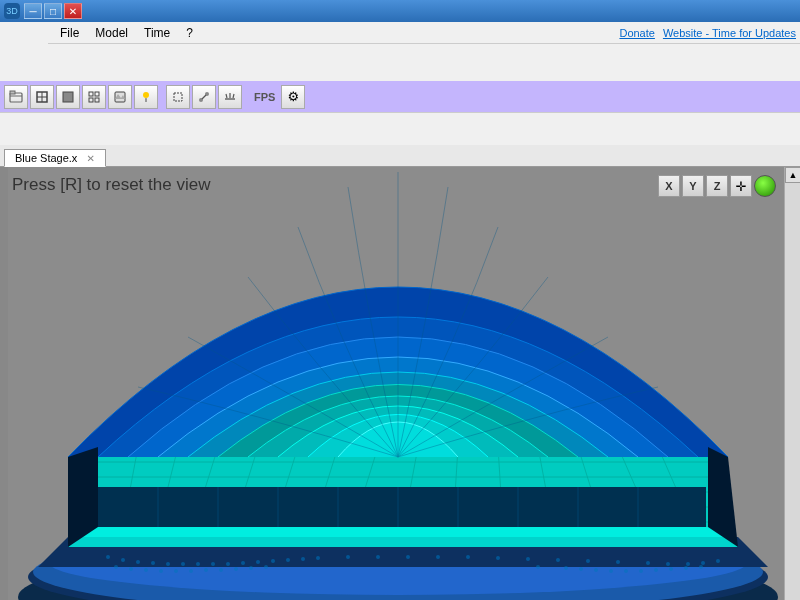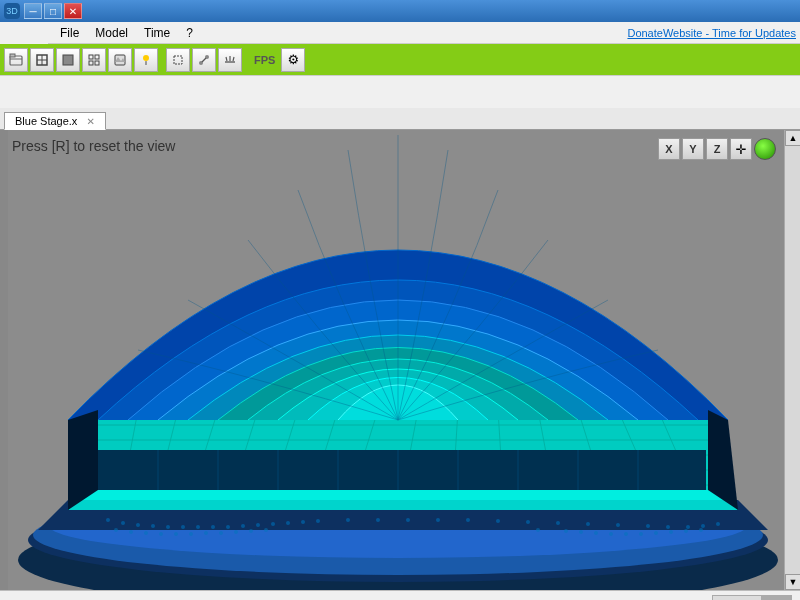--- a/index.html
+++ b/index.html
@@ -45,37 +45,39 @@
     }
     .menu-item {
       padding: 2px 8px;
       cursor: pointer;
       font-size: 12px;
       color: #000;
     }
     #menu-links {
       margin-left: auto;
       display: flex;
+      gap: 8px;
       font-size: 11px;
     }
     .menu-link {
       color: #0066cc;
       cursor: pointer;
       text-decoration: underline;
     }
 
     
     #toolbar {
-      background: #84cc16;
+      background: #c4b5fd;
       height: 32px;
       display: flex;
       align-items: center;
       padding: 2px 4px;
       border-bottom: 1px solid #ccc;
       gap: 2px;
+      margin-top: 37px;
     }
     .tb-btn {
       width: 24px; height: 24px;
       border: 1px solid #aaa;
       background: linear-gradient(to bottom, #fff, #ddd);
       cursor: pointer;
       display: flex; align-items: center; justify-content: center;
       font-size: 10px;
       color: #333;
     }
@@ -121,21 +123,21 @@
       background: #888;
       height: 460px;
       overflow: hidden;
     }
 
     
     #reset-hint {
       position: absolute;
       top: 8px;
       left: 12px;
-      font-size: 14px;
+      font-size: 17px;
       color: #333;
       z-index: 10;
     }
 
     
     #view-controls {
       position: absolute;
       top: 8px;
       right: 24px;
       display: flex;

